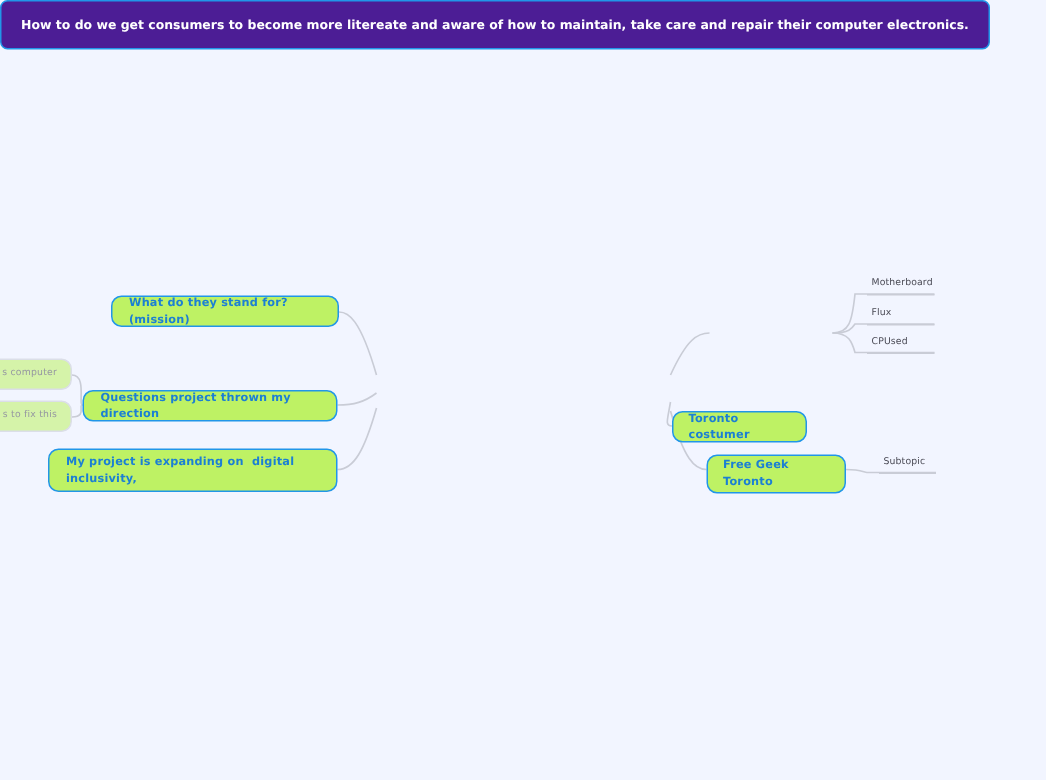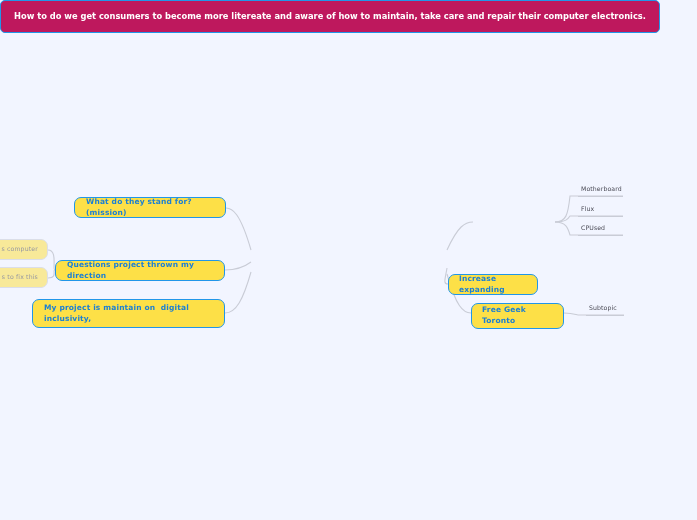--- a/index.html
+++ b/index.html
@@ -26,36 +26,36 @@
     position: absolute;
     left: 0;
     top: 0;
     width: 697px;
     height: 520px;
     pointer-events: none;
   }
   .node {
     position: absolute;
     box-sizing: border-box;
-    background: #fde047;
+    background: #bef264;
     border: 1.4px solid #2196e8;
     border-radius: 7px;
     color: #1b7fd4;
     font-weight: bold;
     font-size: 7.5px;
     letter-spacing: 0.15px;
     line-height: 1.45;
     display: flex;
     align-items: center;
     white-space: pre-wrap;
   }
   .node-root {
     position: absolute;
     box-sizing: border-box;
-    background: #be185d;
+    background: #4c1d95;
     border: 1.4px solid #2196e8;
     border-radius: 5px;
     color: #ffffff;
     font-weight: bold;
     font-size: 8.3px;
     line-height: 1.55;
     padding: 9px 13px;
     display: flex;
     align-items: center;
     white-space: pre-wrap;
@@ -130,26 +130,26 @@
 
   <div class="node n-mission">
     <span>What do they stand for?(mission)</span>
   </div>
 
   <div class="node n-questions">
     <span>Questions project thrown my direction</span>
   </div>
 
   <div class="node n-project">
-    <span>My project is maintain on  digital inclusivity,</span>
+    <span>My project is expanding on  digital inclusivity,</span>
   </div>
 
 
   <div class="node n-costumer">
-    <span>Increase expanding</span>
+    <span>Toronto costumer</span>
   </div>
 
   <div class="node n-freegeek">
     <span>Free Geek Toronto</span>
   </div>
 
   <div class="node n-cut-top faded">
     <span>s computer</span>
   </div>
 

